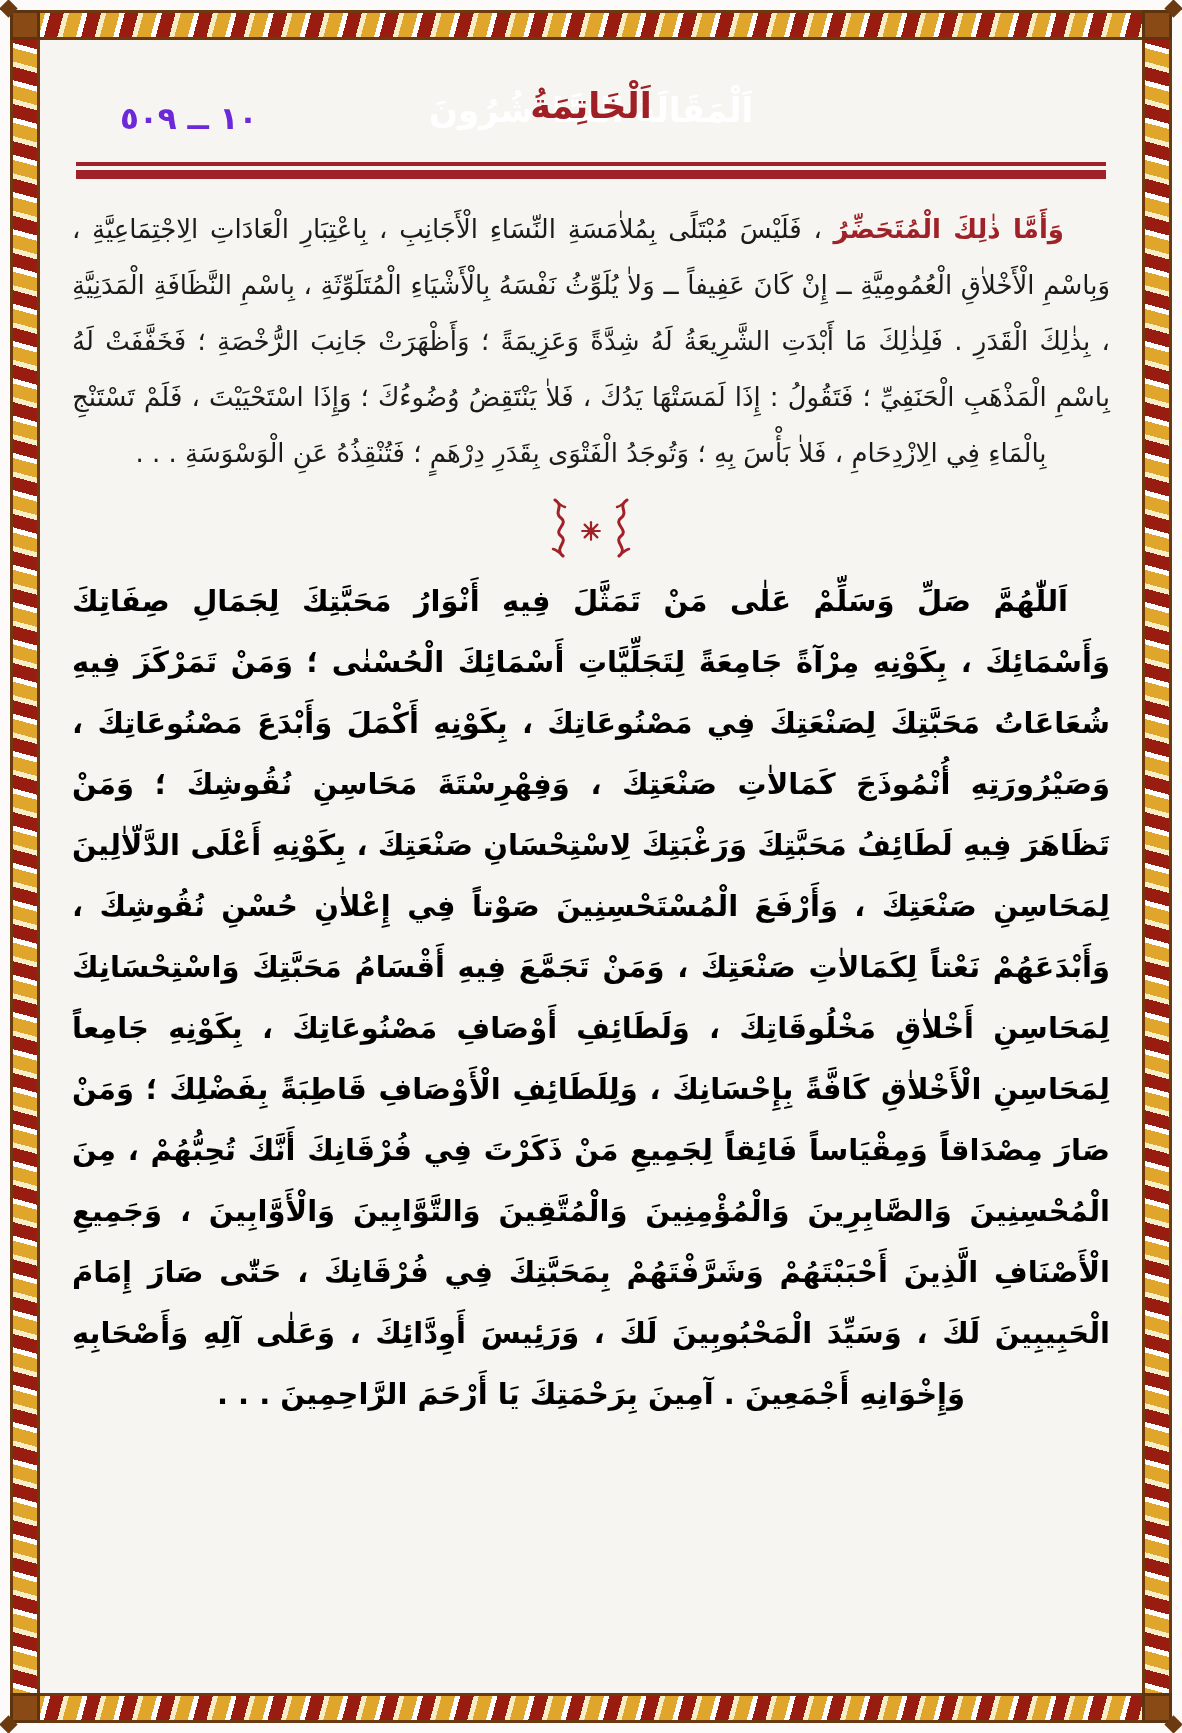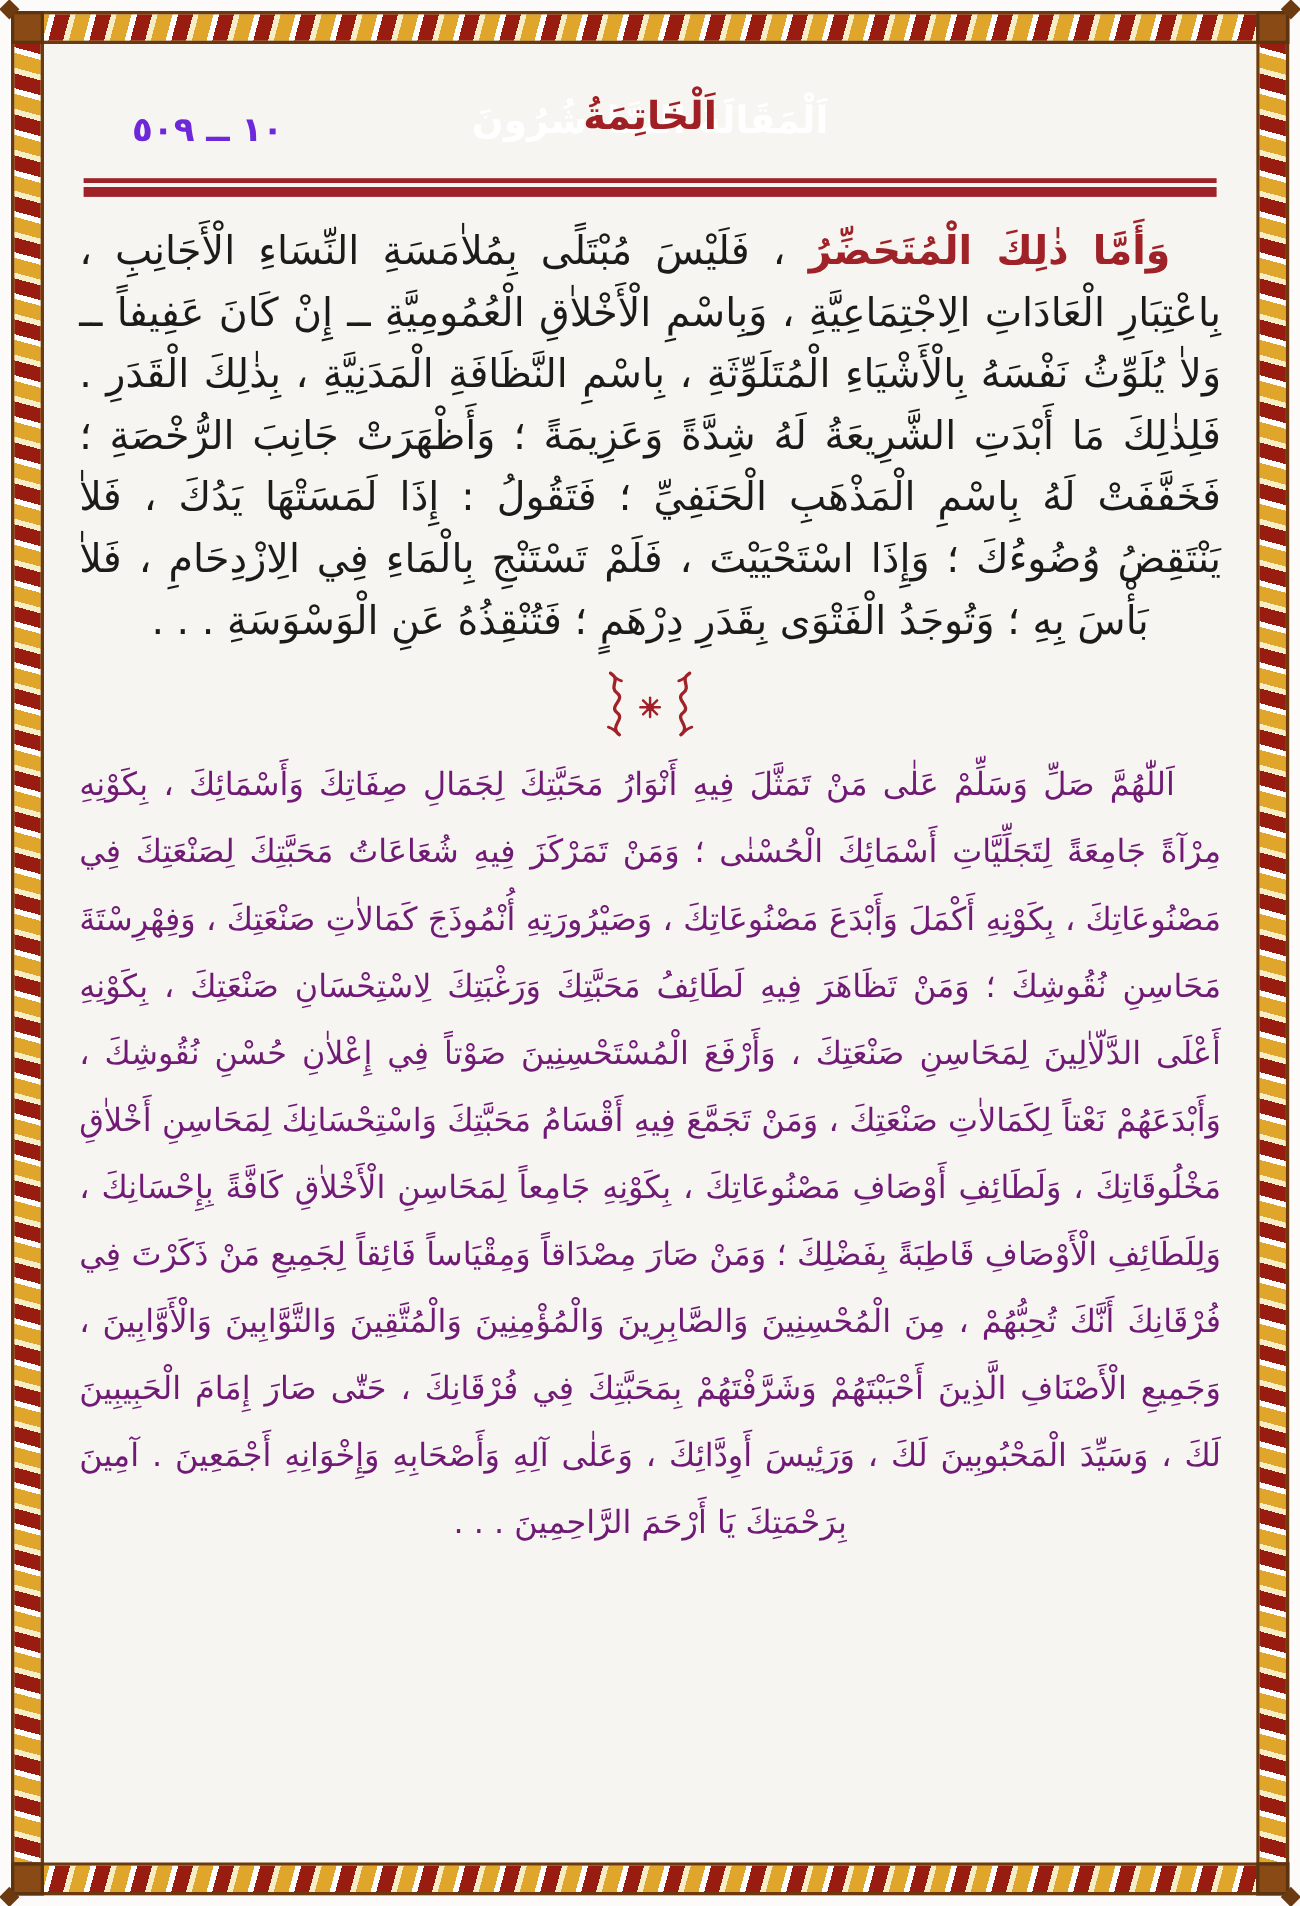--- a/index.html
+++ b/index.html
@@ -34,35 +34,35 @@
     color:#ffffff;font-size:34px;font-weight:bold;z-index:1;}
   .chapter-title{position:absolute;left:0;right:0;top:20px;text-align:center;color:#a01f24;
     font-size:35px;font-weight:bold;z-index:2;}
   .double-rule{margin:12px 4px 0;height:17px;
     background:linear-gradient(to bottom,#9e2227 0 4px,rgba(0,0,0,0) 4px 8px,#9e2227 8px 17px);}
 
   
   main{margin-top:22px;color:#1c1b19;}
   p{margin:0;}
   .opening{font-size:27px;line-height:56px;text-align:right;}
-  .para{font-size:36px;line-height:56px;text-align:justify;text-align-last:center;}
+  .para{font-size:26px;line-height:56px;text-align:justify;text-align-last:center;}
   .indent{text-indent:46px;}
   .lead{color:#9e2227;font-weight:bold;}
   .mizan{color:#9e2227;font-weight:bold;}
   .para+.para{margin-top:10px;}
 
   
   .verse-line{margin:16px 0 8px;display:flex;align-items:center;justify-content:center;gap:8px;}
   .verse-text{color:#3f51a0;font-weight:bold;font-size:31px;line-height:60px;}
   .bracket{flex:0 0 auto;height:62px;width:24px;}
   .bracket.mirror{transform:scaleX(-1);}
   .rosette{flex:0 0 auto;width:22px;height:22px;margin-top:6px;}
 
   
-  .prayer{margin-top:12px;font-size:29px;line-height:61px;font-weight:normal;color:#701a75;
+  .prayer{margin-top:12px;font-size:29px;line-height:61px;font-weight:bold;color:#000000;
     text-align:justify;text-align-last:center;text-indent:42px;}
 </style>
 </head>
 <body>
 
 <div class="page">
 
   <div class="frame f-top"></div>
   <div class="frame f-bottom"></div>
   <div class="frame f-left"></div>

